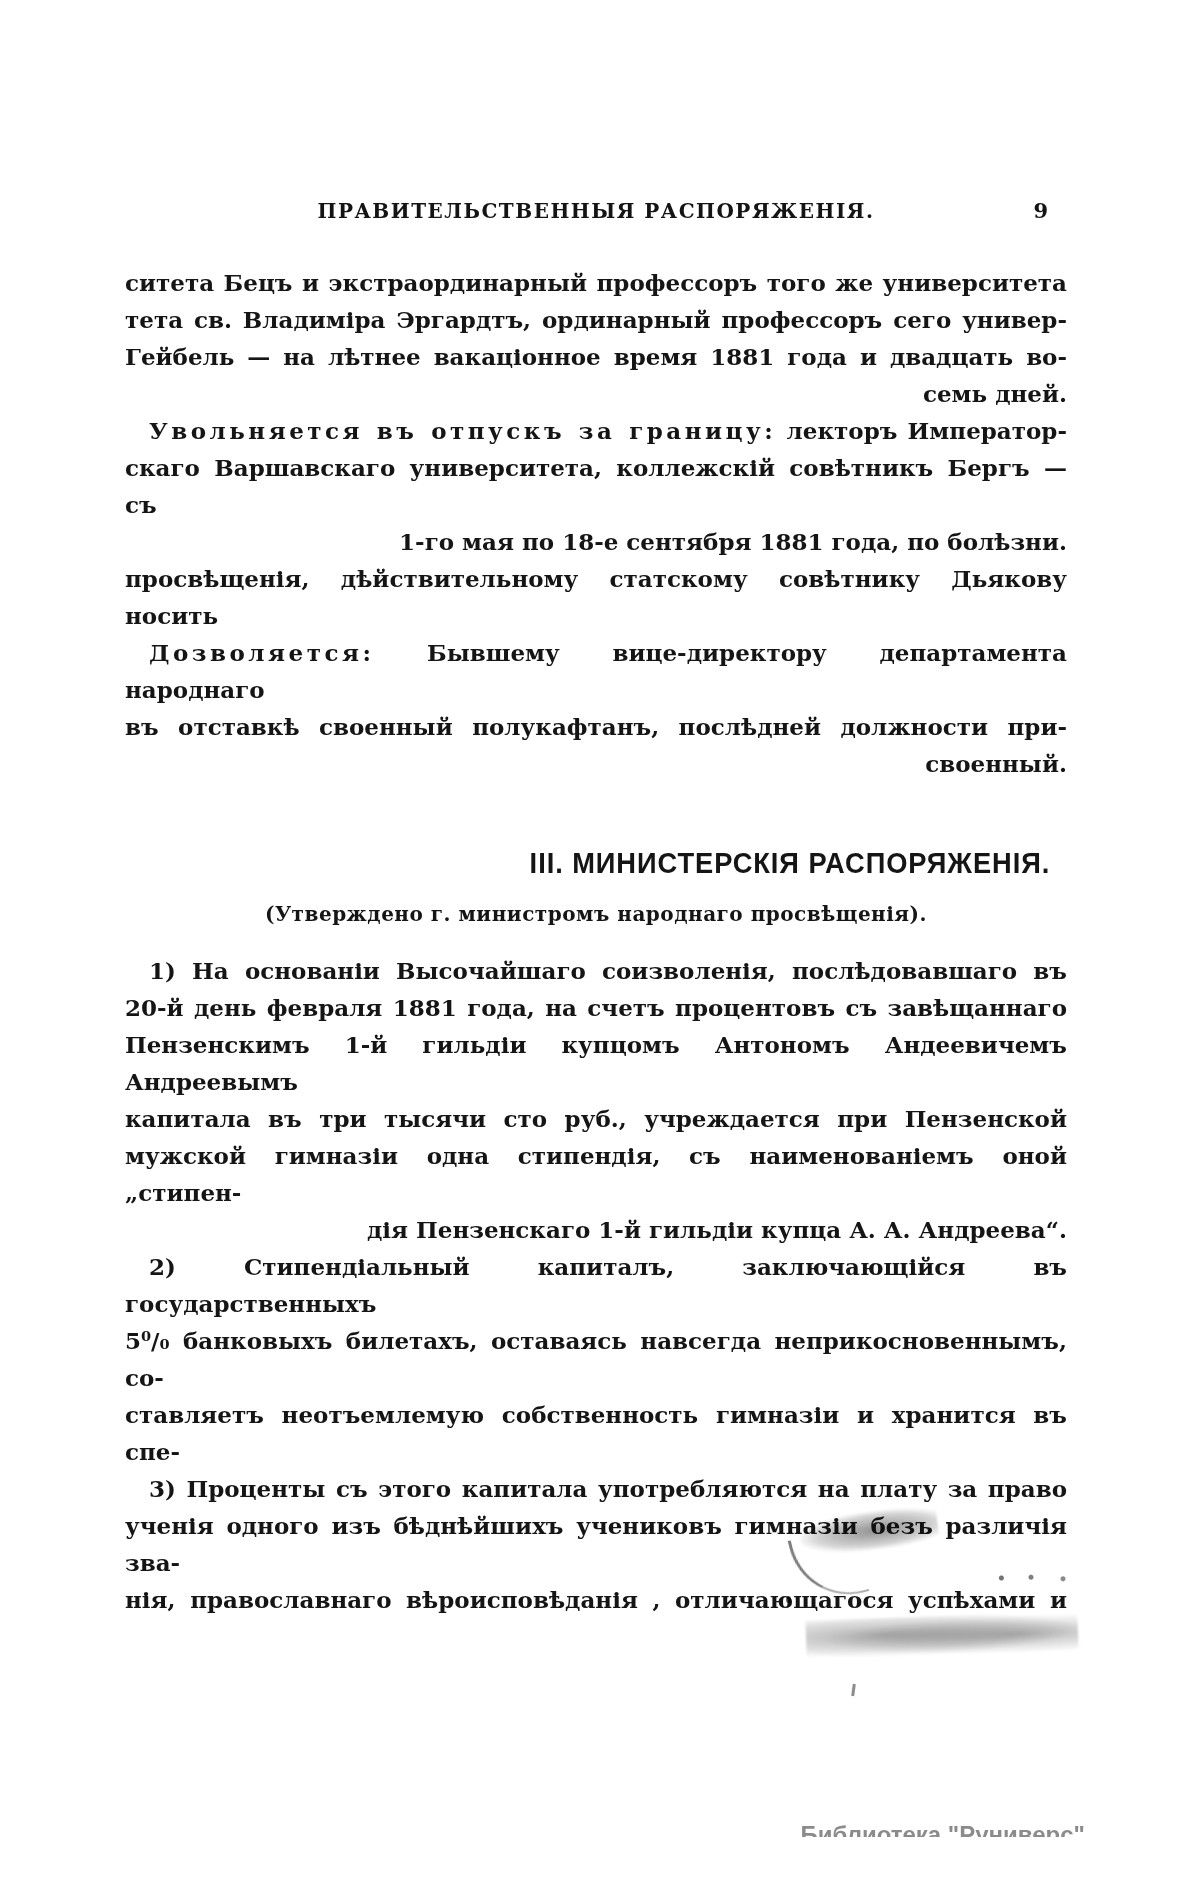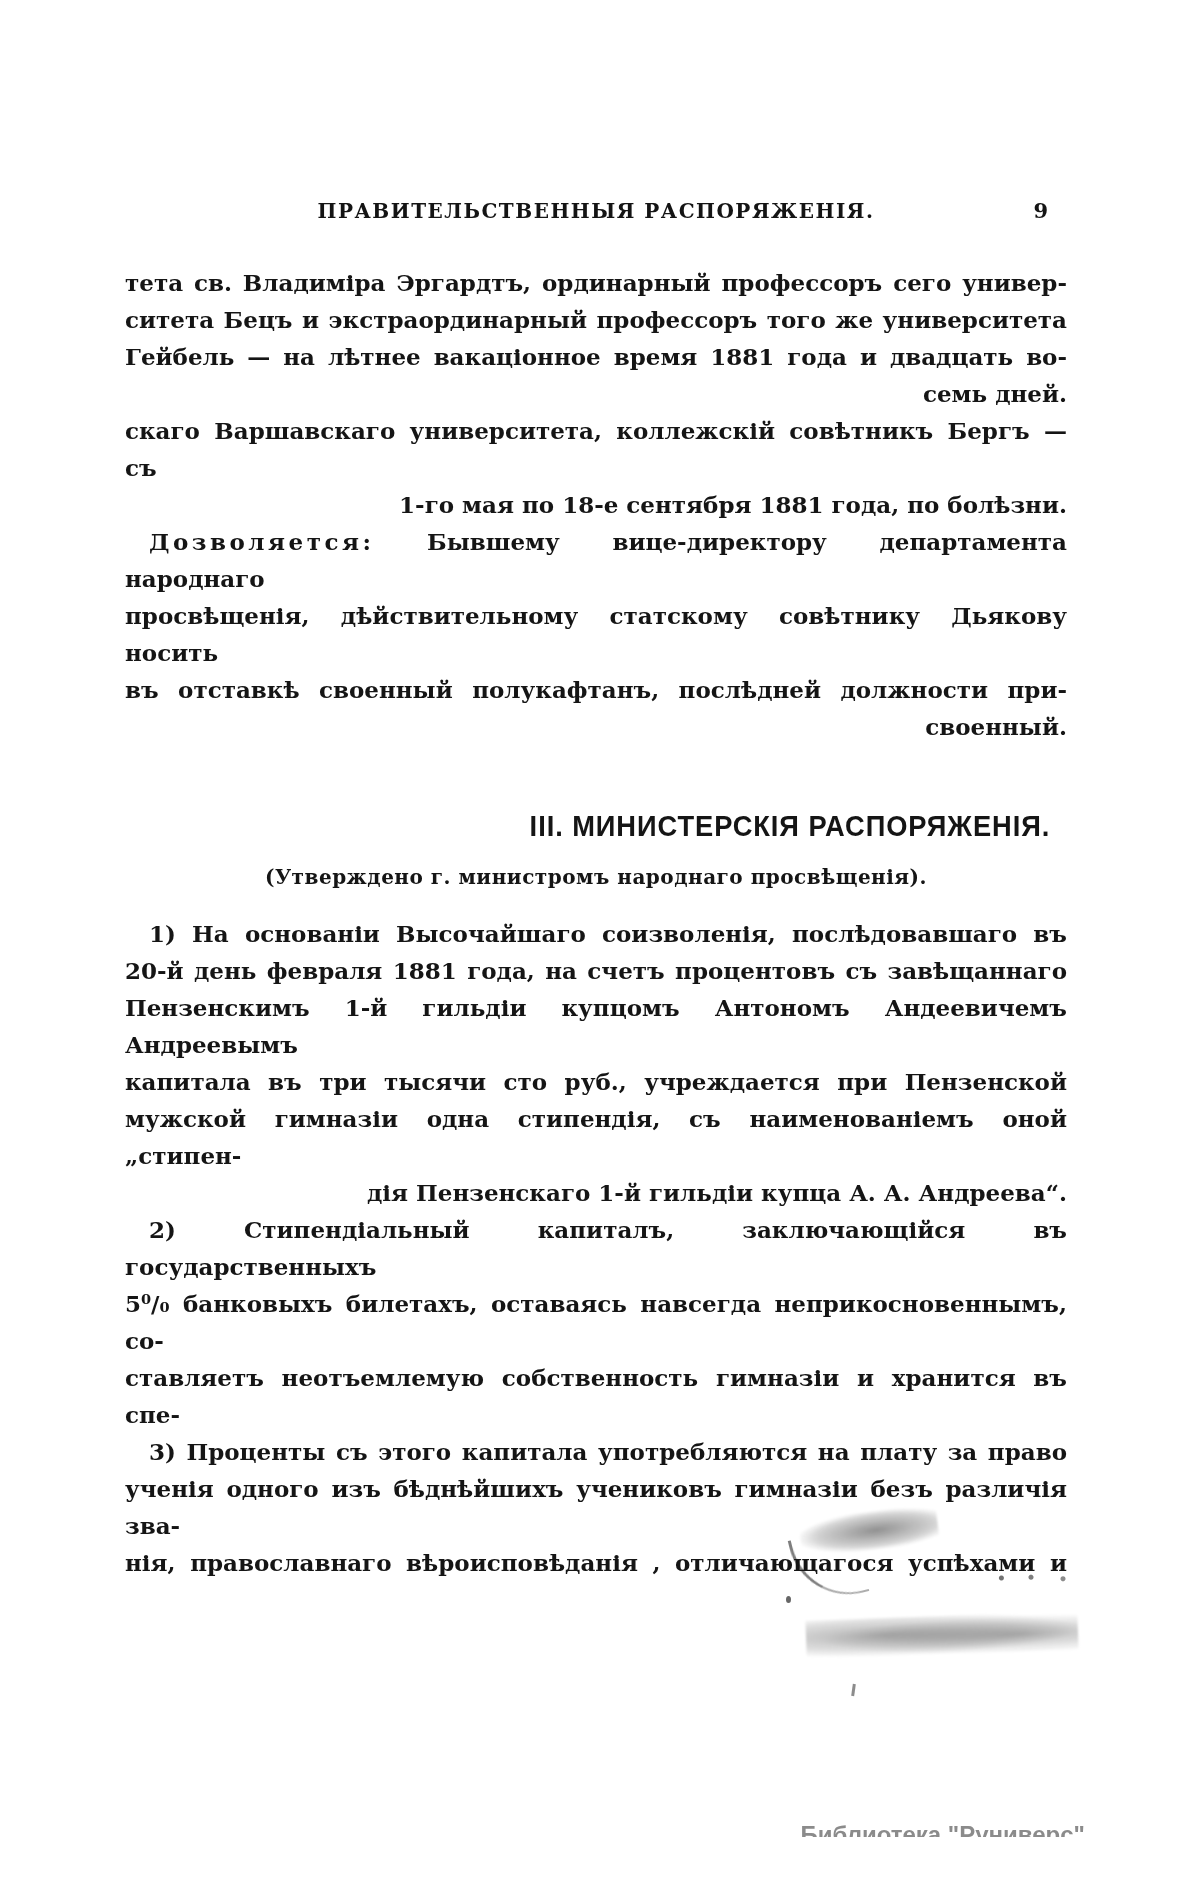--- a/index.html
+++ b/index.html
@@ -119,32 +119,33 @@
 <body>
 
 <div class="page">
 
   <div class="running-head">ПРАВИТЕЛЬСТВЕННЫЯ РАСПОРЯЖЕНІЯ.</div>
 
   <div class="page-num">9</div>
 
   <div class="content" id="content">
       <div class="continuation-paragraph">
+        <div class="line just"><span>ситета Бецъ и экстраординарный профессоръ того же университета</span></div>
         <div class="line just"><span>тета св. Владиміра Эргардтъ, ординарный профессоръ сего универ-</span></div>
-        <div class="line just"><span>ситета Бецъ и экстраординарный профессоръ того же университета</span></div>
         <div class="line just"><span>Гейбель — на лѣтнее вакаціонное время 1881 года и двадцать во-</span></div>
         <div class="line"><span>семь дней.</span></div>
       </div>
       <div class="paragraph">
+        <div class="line just ind"><span class="sp">Увольняется въ отпускъ за границу:</span><span> лекторъ Император-</span></div>
         <div class="line just"><span>скаго Варшавскаго университета, коллежскій совѣтникъ Бергъ — съ</span></div>
         <div class="line"><span>1-го мая по 18-е сентября 1881 года, по болѣзни.</span></div>
       </div>
       <div class="paragraph">
+        <div class="line just"><span>просвѣщенія, дѣйствительному статскому совѣтнику Дьякову носить</span></div>
         <div class="line just ind"><span class="sp">Дозволяется:</span><span> Бывшему вице-директору департамента народнаго</span></div>
-        <div class="line just"><span>просвѣщенія, дѣйствительному статскому совѣтнику Дьякову носить</span></div>
         <div class="line just"><span>въ отставкѣ своенный полукафтанъ, послѣдней должности при-</span></div>
         <div class="line"><span>своенный.</span></div>
       </div>
       <div class="divider"></div>
       <div class="section-heading"><span class="hd">III. МИНИСТЕРСКІЯ РАСПОРЯЖЕНІЯ.</span></div>
       <div class="approval-note">(Утверждено г. министромъ народнаго просвѣщенія).</div>
       <div class="paragraph">
         <div class="line just ind"><span>1) На основаніи Высочайшаго соизволенія, послѣдовавшаго въ</span></div>
         <div class="line just"><span>20-й день февраля 1881 года, на счетъ процентовъ съ завѣщаннаго</span></div>
         <div class="line just"><span>Пензенскимъ 1-й гильдіи купцомъ Антономъ Андеевичемъ Андреевымъ</span></div>

